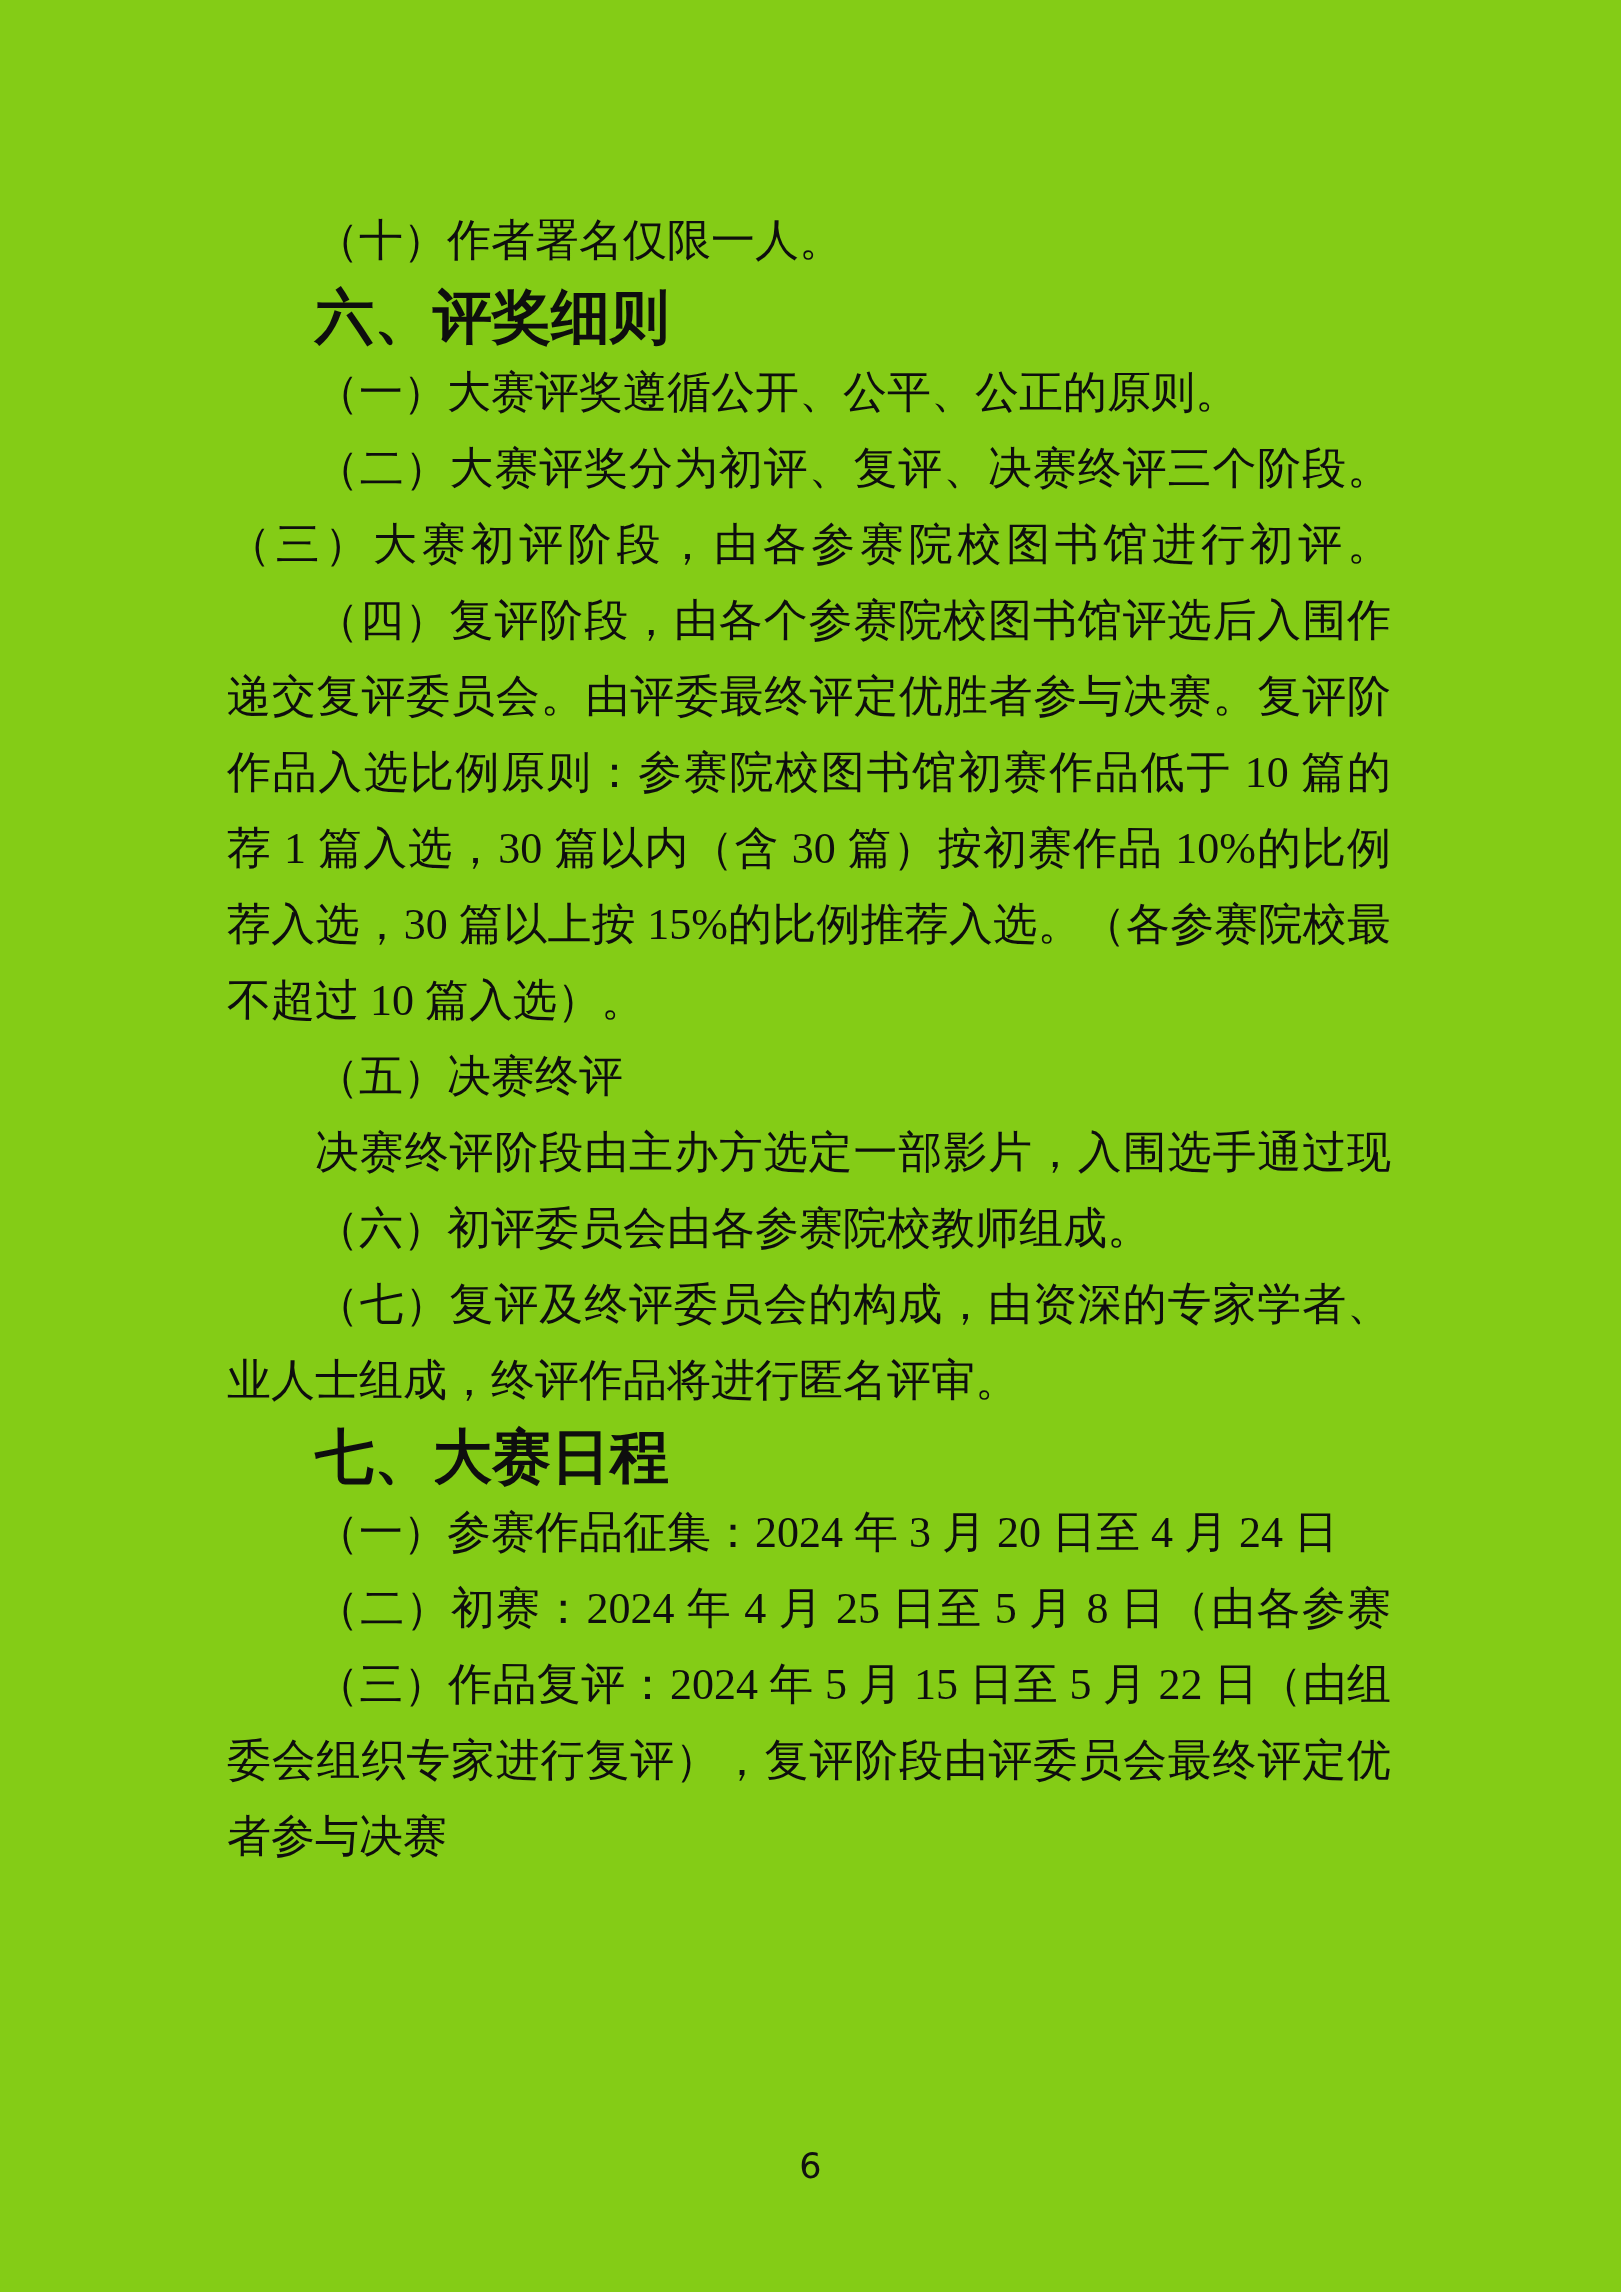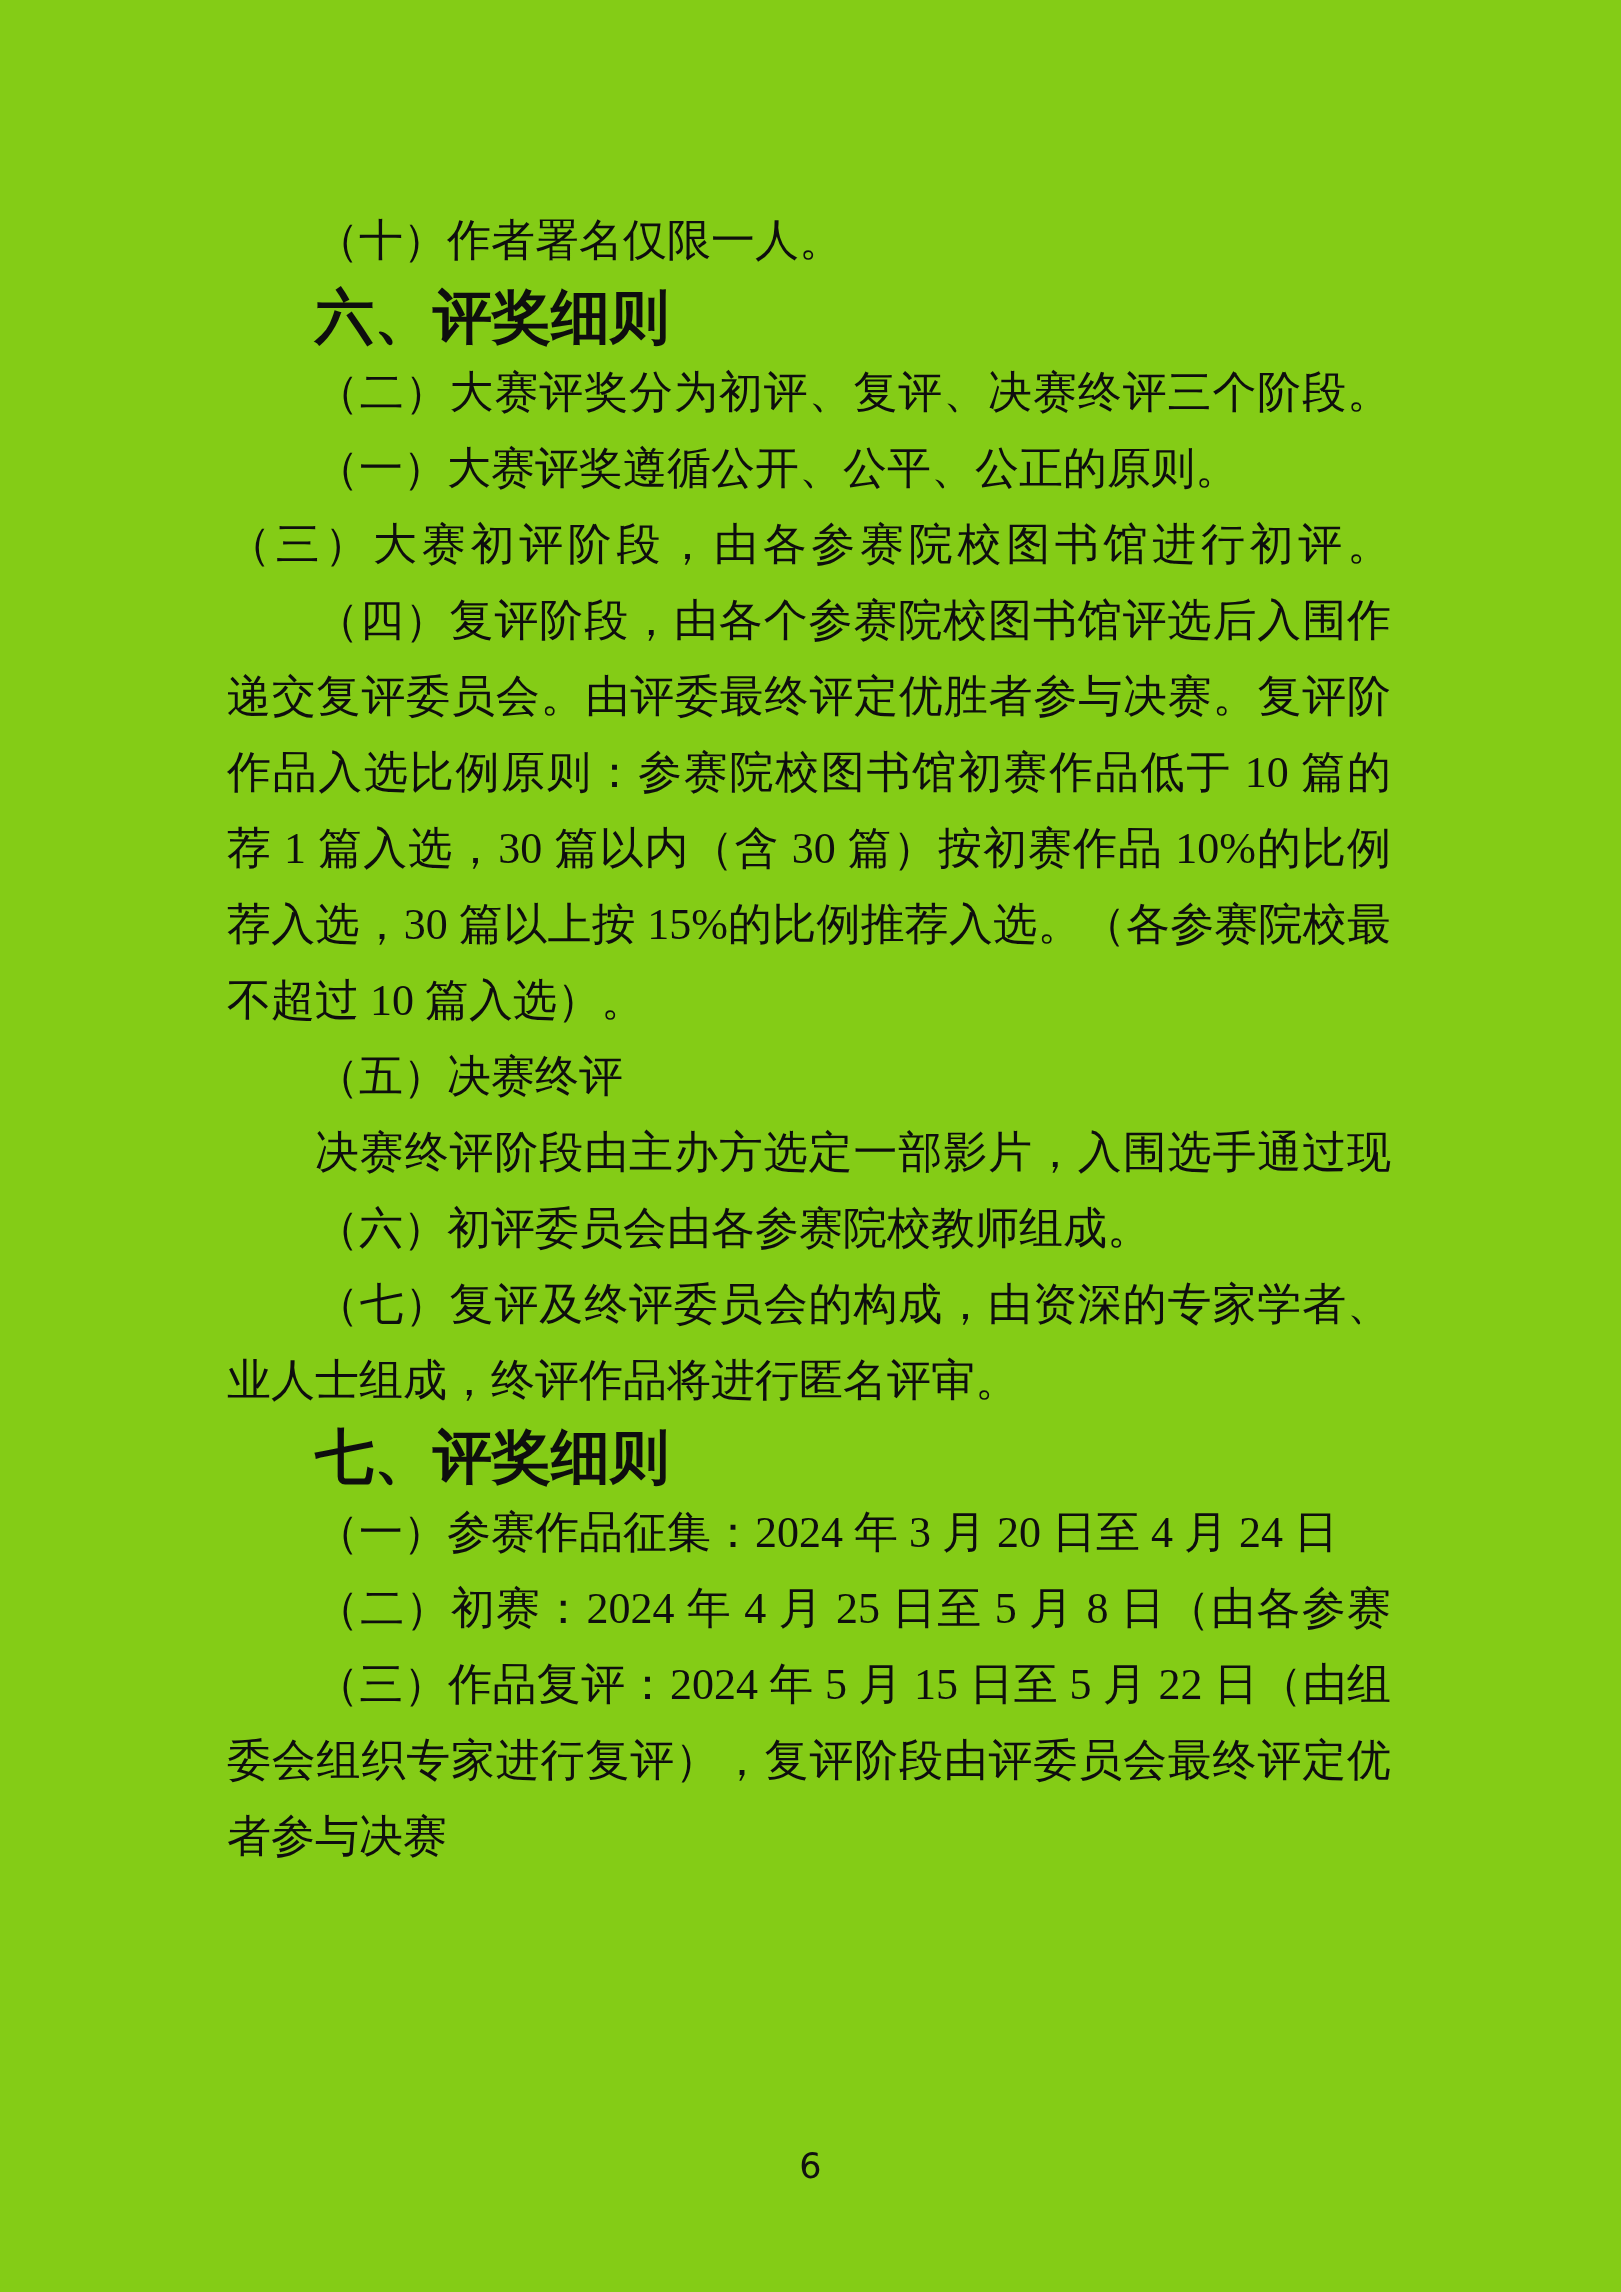--- a/index.html
+++ b/index.html
@@ -56,35 +56,35 @@
     color: #111111;
   }
 </style>
 </head>
 <body>
 
 <div class="page">
   <div class="doc-body" id="doc-body">
       <div class="line indent">（十）作者署名仅限一人。</div>
       <div class="line indent bold">六、评奖细则</div>
+      <div class="line indent">（一）大赛评奖遵循公开、公平、公正的原则。</div>
       <div class="line indent justify">（二）大赛评奖分为初评、复评、决赛终评三个阶段。</div>
-      <div class="line indent">（一）大赛评奖遵循公开、公平、公正的原则。</div>
       <div class="line justify">（三）大赛初评阶段，由各参赛院校图书馆进行初评。</div>
       <div class="line indent justify">（四）复评阶段，由各个参赛院校图书馆评选后入围作品</div>
       <div class="line justify">递交复评委员会。由评委最终评定优胜者参与决赛。复评阶段</div>
       <div class="line justify">作品入选比例原则：参赛院校图书馆初赛作品低于 10 篇的推</div>
       <div class="line justify">荐 1 篇入选，30 篇以内（含 30 篇）按初赛作品 10%的比例推</div>
       <div class="line justify">荐入选，30 篇以上按 15%的比例推荐入选。（各参赛院校最多</div>
       <div class="line">不超过 10 篇入选）。</div>
       <div class="line indent">（五）决赛终评</div>
       <div class="line indent justify">决赛终评阶段由主办方选定一部影片，入围选手通过现场</div>
       <div class="line indent">（六）初评委员会由各参赛院校教师组成。</div>
       <div class="line indent justify">（七）复评及终评委员会的构成，由资深的专家学者、专</div>
       <div class="line">业人士组成，终评作品将进行匿名评审。</div>
-      <div class="line indent bold">七、评奖细则</div>
+      <div class="line indent bold">七、大赛日程</div>
       <div class="line indent">（一）参赛作品征集：2024 年 3 月 20 日至 4 月 24 日</div>
       <div class="line indent justify">（二）初赛：2024 年 4 月 25 日至 5 月 8 日（由各参赛院</div>
       <div class="line indent justify">（三）作品复评：2024 年 5 月 15 日至 5 月 22 日（由组</div>
       <div class="line justify">委会组织专家进行复评），复评阶段由评委员会最终评定优胜</div>
       <div class="line">者参与决赛</div>
     </div>
   <div class="page-number">6</div>
 </div>
 
 

